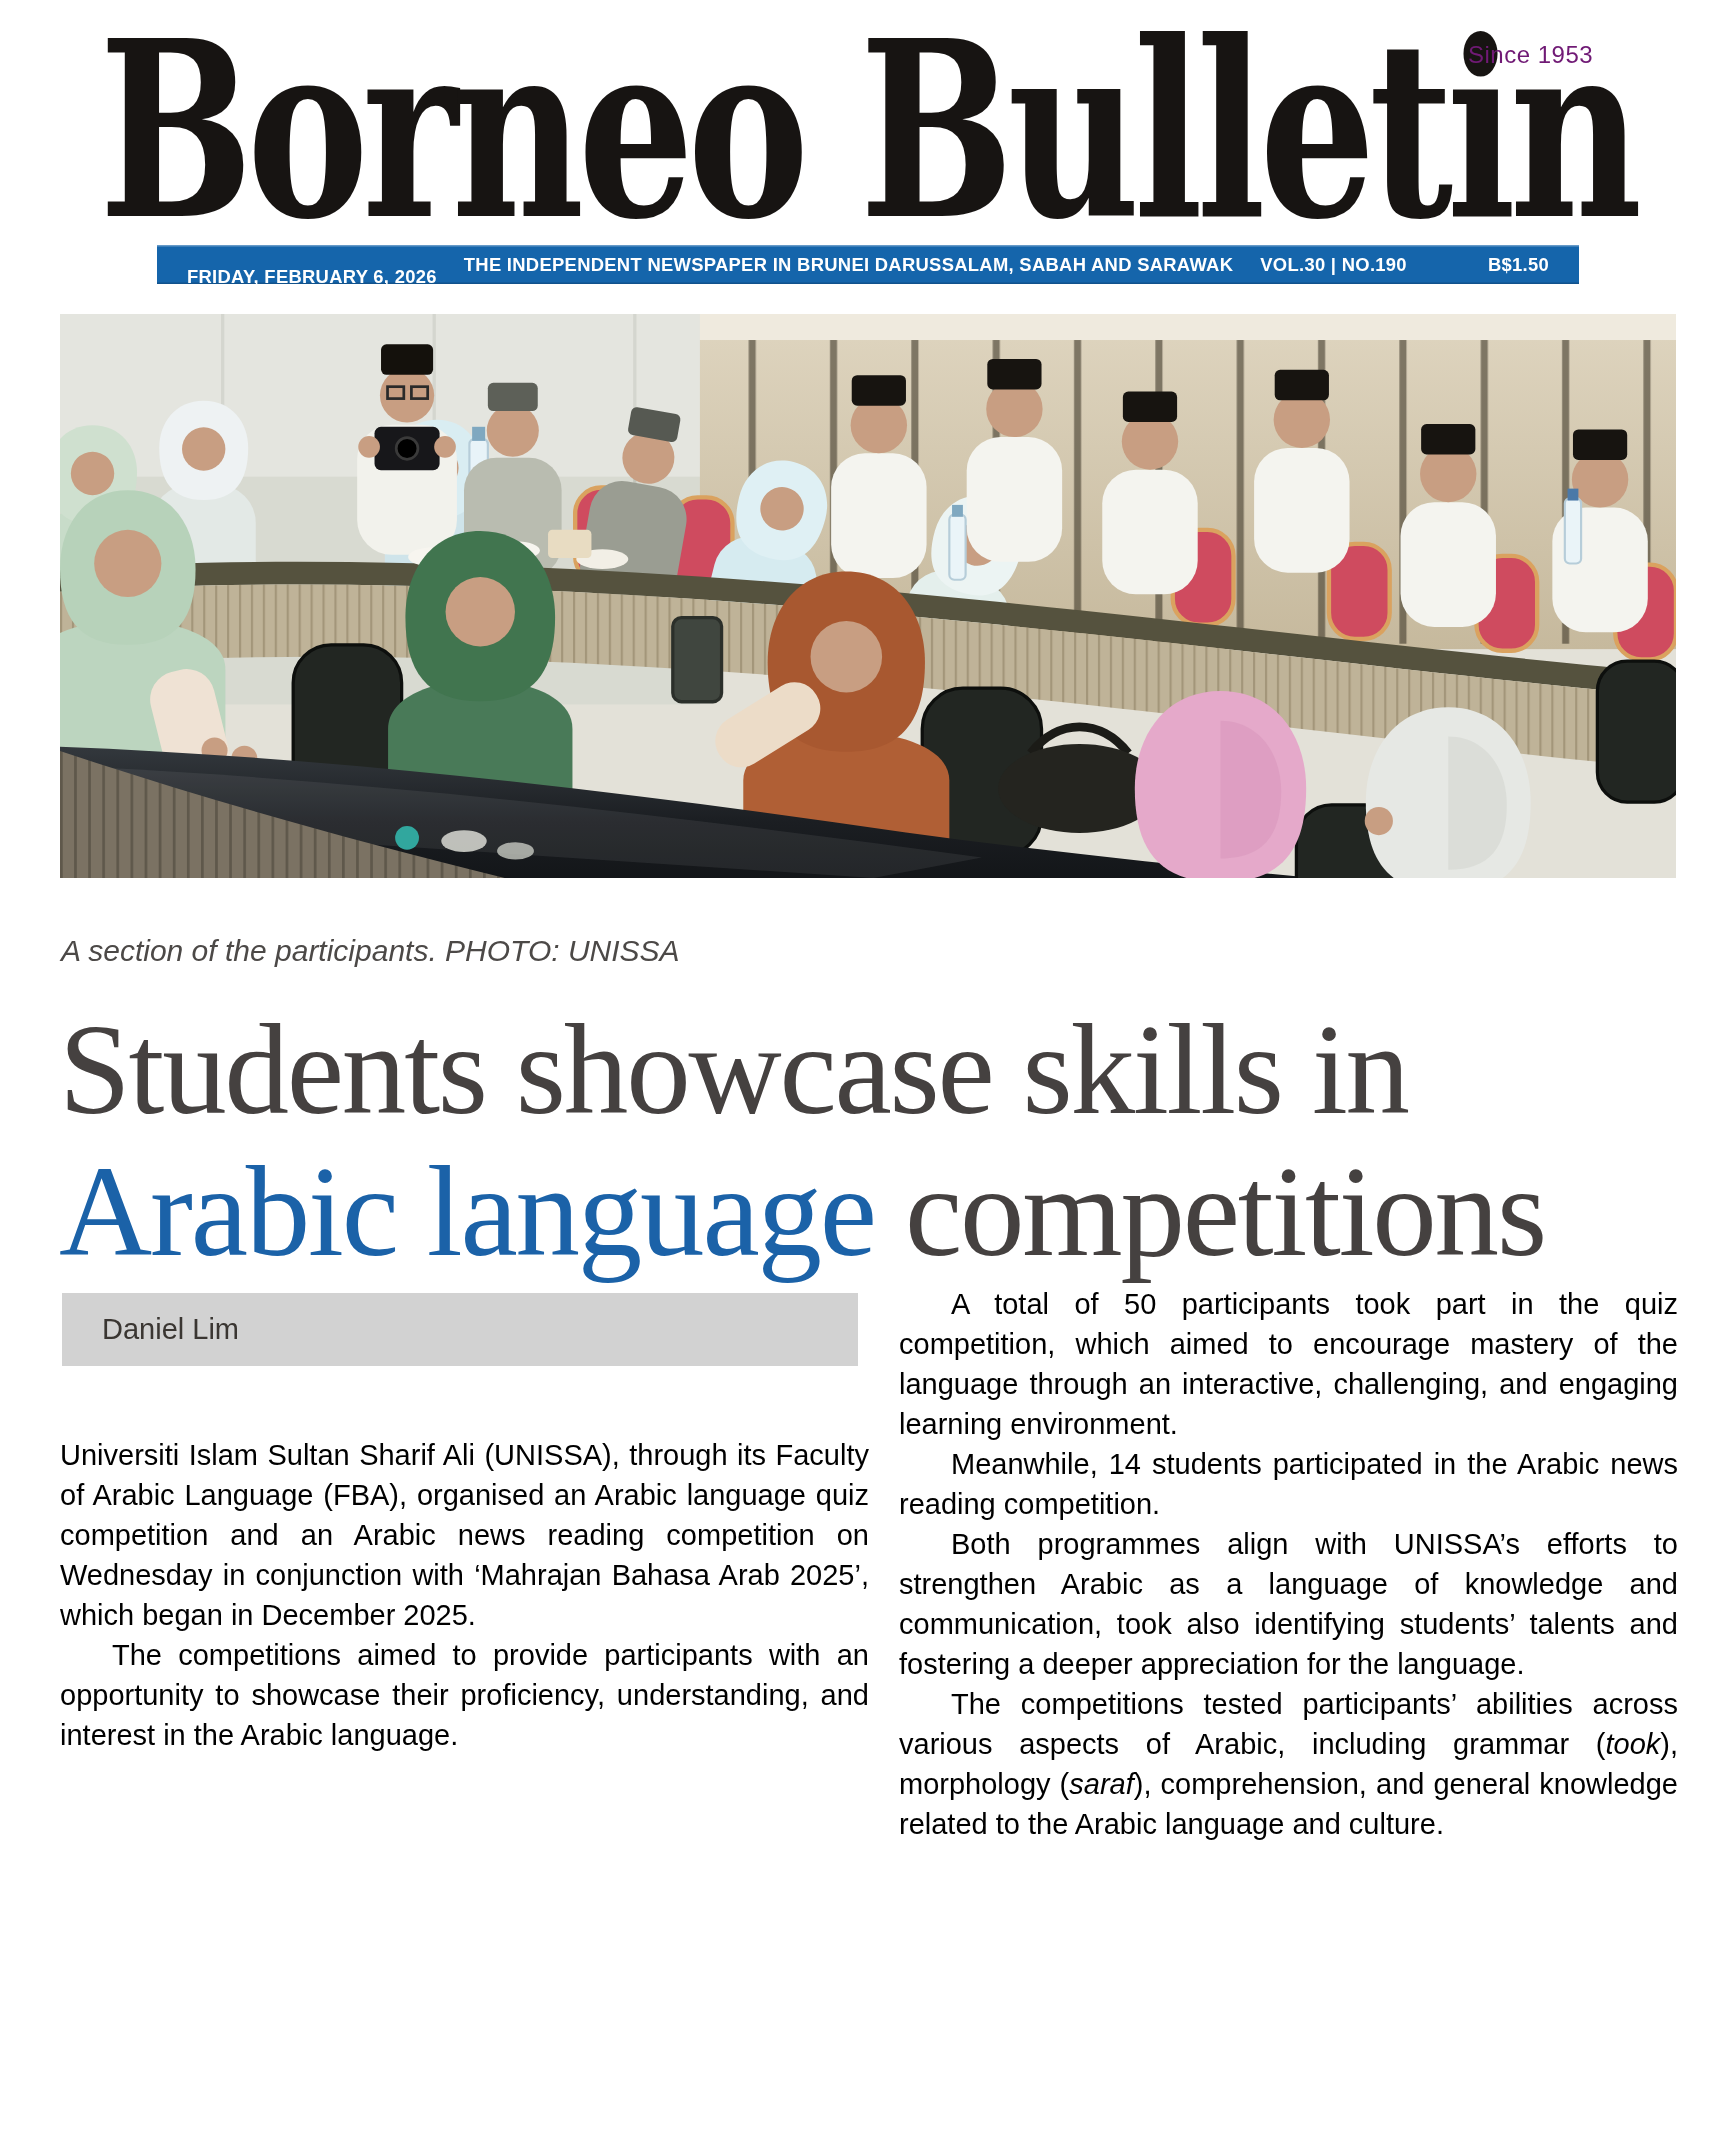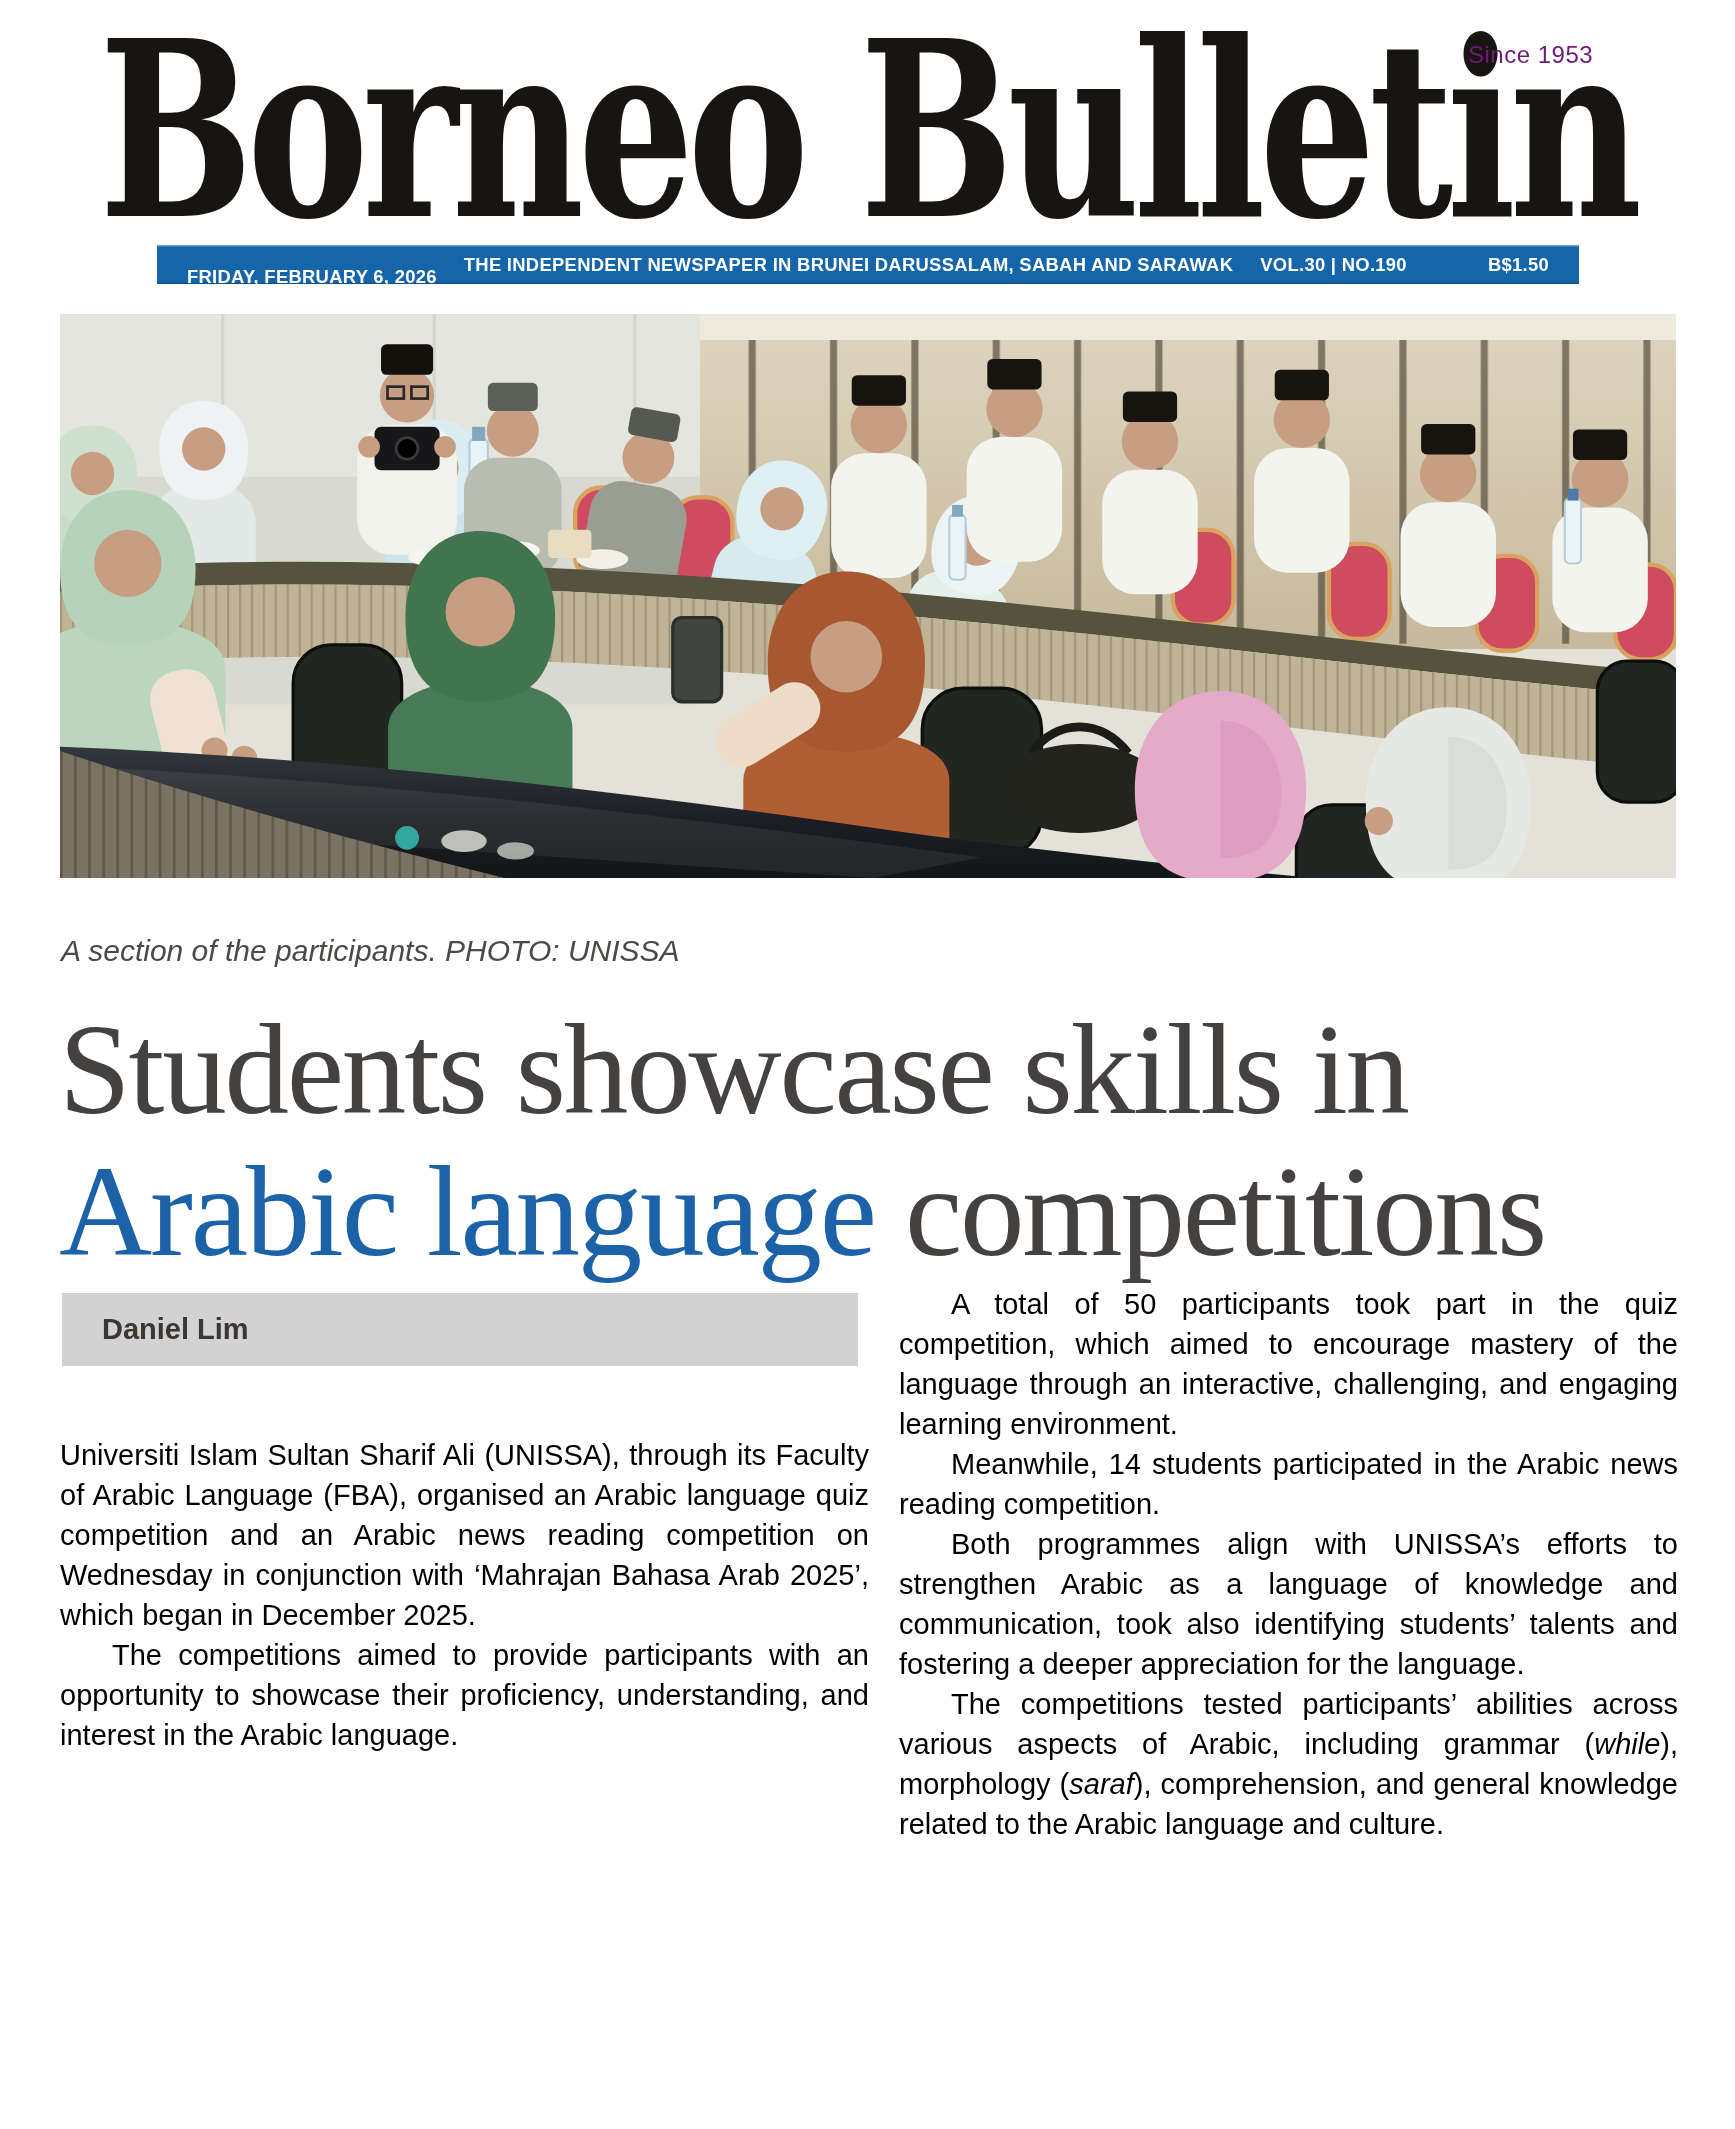--- a/index.html
+++ b/index.html
@@ -34,21 +34,21 @@
 
   
   .headline{position:absolute;left:59px;top:999px;width:1632px;
             font-family:"Liberation Serif",serif;font-size:129px;line-height:142px;
             letter-spacing:-2.2px;color:#454140;}
   .headline .hl-blue{color:#1b62a8;}
 
   
   .byline{position:absolute;left:62px;top:1293px;width:796px;height:73px;background:#d2d2d2;}
   .byline span{display:block;margin-left:40px;line-height:73px;font-size:29px;
-               font-weight:bold;color:#3a3632;}
+               font-weight:normal;color:#3a3632;}
 
   
   .cols{position:absolute;left:60px;top:1284px;width:1618px;display:flex;gap:30px;}
   .col{box-sizing:border-box;}
   .col.left{width:809px;padding-top:151px;}
   .col.right{width:779px;}
   .para{margin:0;font-size:29px;line-height:40px;text-align:justify;
         color:#000000;text-indent:52px;}
   .para.first{text-indent:0;}
   .para em{font-style:italic;}
@@ -312,18 +312,18 @@
 
   <div class="cols">
     <div class="col left">
         <p class="para first"><span>Universiti Islam Sultan Sharif Ali (UNISSA), through its Faculty of Arabic Language (FBA), organised an Arabic language quiz competition and an Arabic news reading competition on Wednesday in conjunction with ‘Mahrajan Bahasa Arab 2025’, which began in December 2025.</span></p>
         <p class="para"><span>The competitions aimed to provide participants with an opportunity to showcase their proficiency, understanding, and interest in the Arabic language.</span></p>
       </div>
     <div class="col right">
         <p class="para"><span>A total of 50 participants took part in the quiz competition, which aimed to encourage mastery of the language through an interactive, challenging, and engaging learning environment.</span></p>
         <p class="para"><span>Meanwhile, 14 students participated in the Arabic news reading competition.</span></p>
         <p class="para"><span>Both programmes align with UNISSA’s efforts to strengthen Arabic as a language of knowledge and communication, took also identifying students’ talents and fostering a deeper appreciation for the language.</span></p>
-        <p class="para"><span>The competitions tested participants’ abilities across various aspects of Arabic, including grammar (</span><em>while</em><span>), morphology (</span><em>saraf</em><span>), comprehension, and general knowledge related to the Arabic language and culture.</span></p>
+        <p class="para"><span>The competitions tested participants’ abilities across various aspects of Arabic, including grammar (</span><em>took</em><span>), morphology (</span><em>saraf</em><span>), comprehension, and general knowledge related to the Arabic language and culture.</span></p>
       </div>
   </div>
 
 </div>
 
 
 </body></html>

